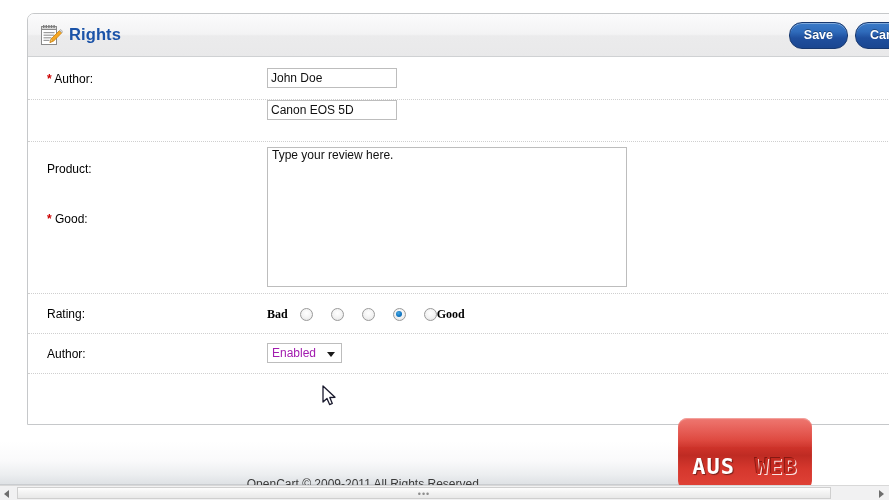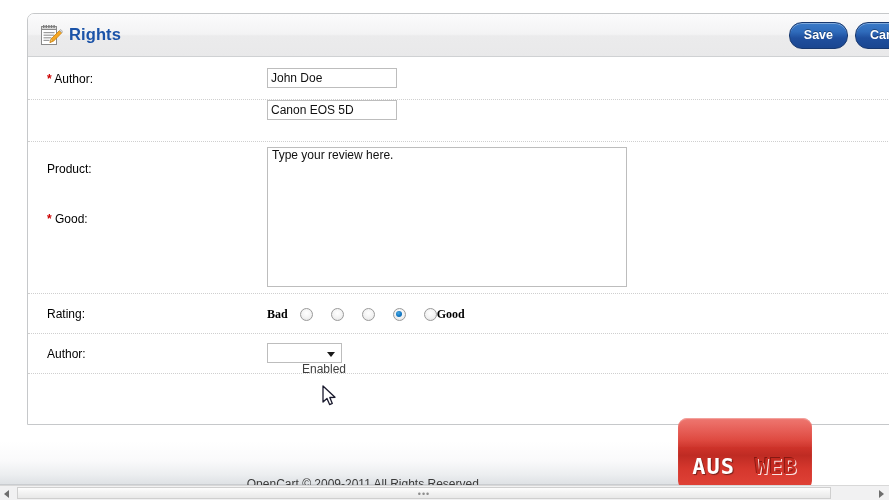--- a/index.html
+++ b/index.html
@@ -189,24 +189,23 @@
     width: 75px;
     height: 20px;
     border: 1px solid #bdbdbd;
     background: #ffffff;
     font-size: 12px;
     box-sizing: border-box;
     cursor: pointer;
   }
   .sel-label {
     position: absolute;
-    left: 4px; top: 18px;
-    color: #404040;
+    left: 4px; top: 2px;
+    color: #a21caf;
     white-space: nowrap;
-    margin-left: 30px;
   }
   .sel-arrow {
     position: absolute;
     right: 6px;
     top: 8px;
     width: 0; height: 0;
     border-left: 4px solid transparent;
     border-right: 4px solid transparent;
     border-top: 5px solid #1a1a1a;
   }

